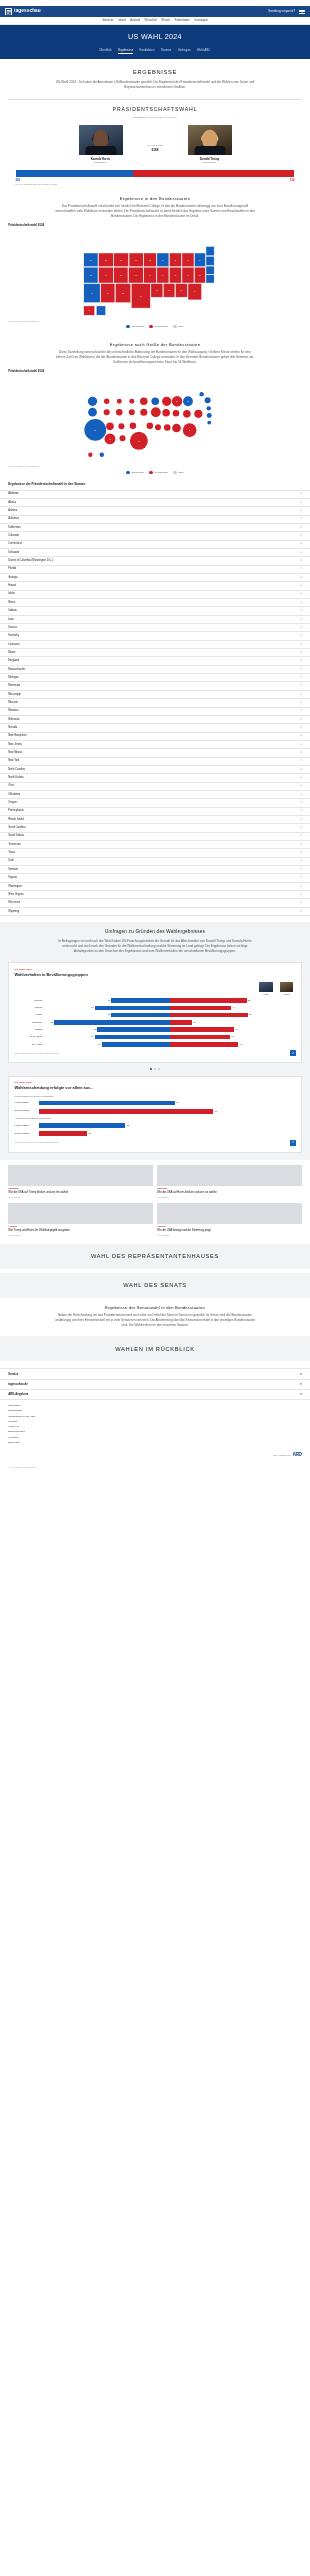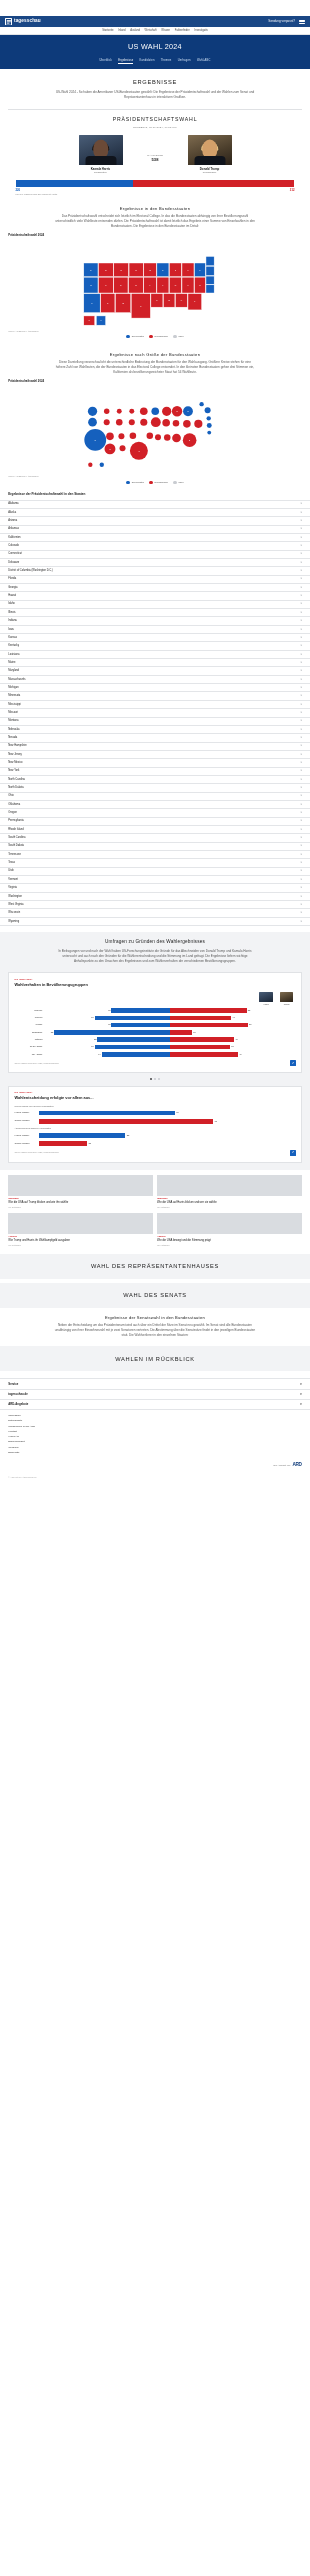--- a/index.html
+++ b/index.html
@@ -6,21 +6,21 @@
   * { box-sizing: border-box; -webkit-font-smoothing: antialiased; }
   html, body { margin:0; padding:0; }
   body {
     width: 310px;
     background: #ffffff;
     font-family: "Liberation Sans", sans-serif;
     color: #1a1a1a;
     font-size: 4.1px;
     line-height: 1.45;
   }
-  .page { width:310px; margin:16px auto; position:relative; }
+  .page { width:310px; margin:6px auto; position:relative; }
 
   
   .topbar {
     background:#1a4785;
     height:11.4px;
     display:flex;
     align-items:center;
     padding:0 5.2px;
     justify-content:space-between;
   }

